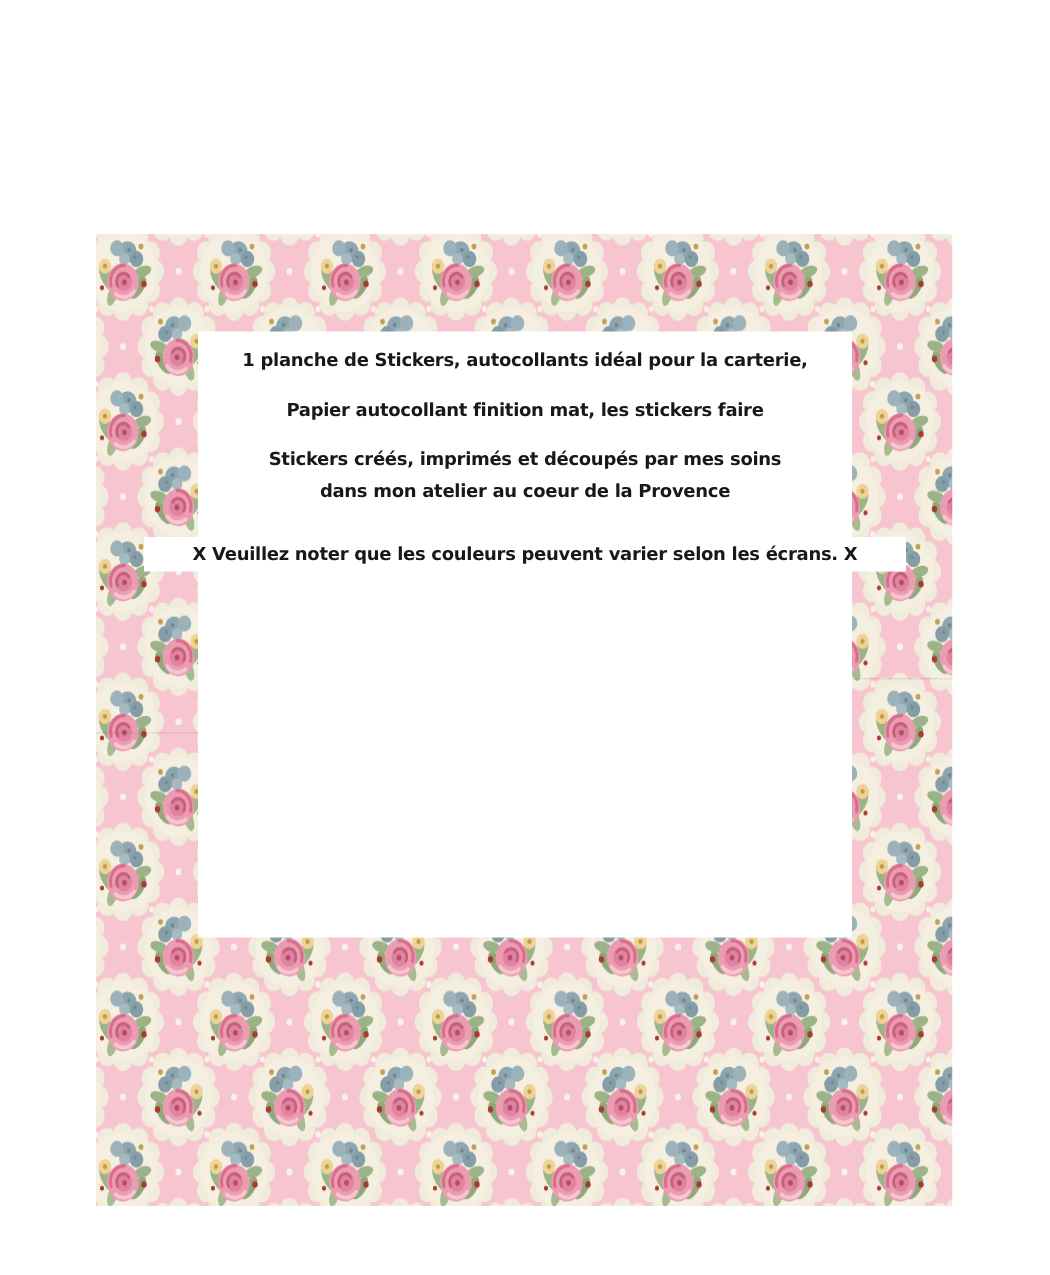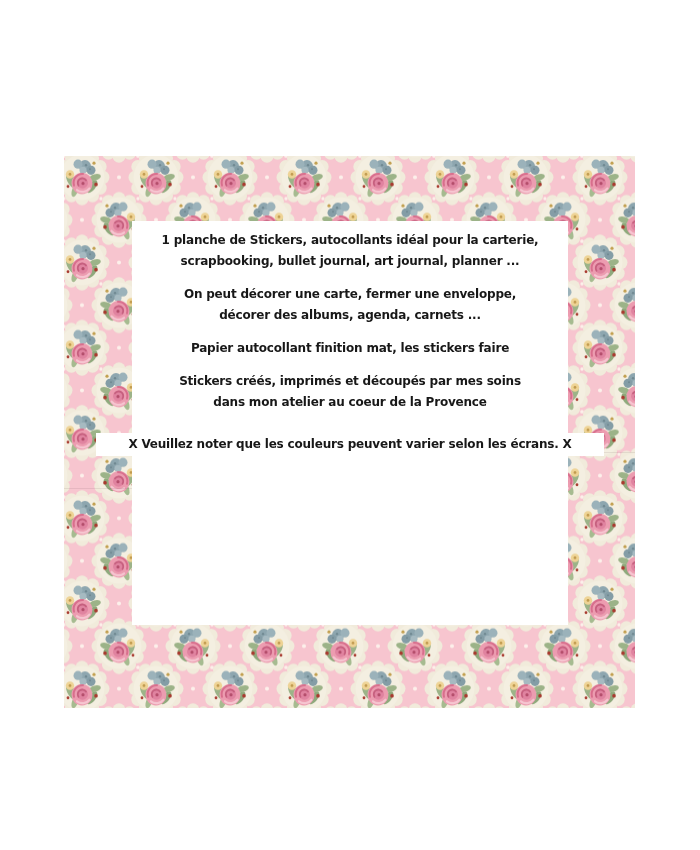--- a/index.html
+++ b/index.html
@@ -9,21 +9,21 @@
     height: 850px;
     background: #ffffff;
     overflow: hidden;
     font-family: "DejaVu Sans", "Liberation Sans", sans-serif;
   }
   .floral {
     position: absolute;
     left: 64px;
     top: 156px;
     width: 571px;
-    height: 552px;
+    height: 648px;
   }
   .floral svg.pattern-fill {
     position: absolute;
     left: 0; top: 0;
     width: 100%; height: 100%;
     display: block;
   }
   .seam {
     position: absolute;
     height: 1px;
@@ -129,25 +129,20 @@
       </defs>
       <rect x="0" y="0" width="571" height="544" fill="url(#floralPat)"></rect>
     </svg>
 
     <div class="seam seam-left"></div>
     <div class="seam seam-right"></div>
 
     <div class="panel">
       <p>
         <span class="ln">1 planche de Stickers, autocollants idéal pour la carterie,</span>
-        <span class="ln">scrapbooking, bullet journal, art journal, planner ...</span>
-      </p>
-      <p>
-        <span class="ln">On peut décorer une carte, fermer une enveloppe,</span>
-        <span class="ln">décorer des albums, agenda, carnets ...</span>
       </p>
       <p>
         <span class="ln">Papier autocollant finition mat, les stickers faire</span>
       </p>
       <p>
         <span class="ln">Stickers créés, imprimés et découpés par mes soins</span>
         <span class="ln">dans mon atelier au coeur de la Provence</span>
       </p>
       <p class="wide gap-lg">
         <span class="ln">X Veuillez noter que les couleurs peuvent varier selon les écrans. X</span>

